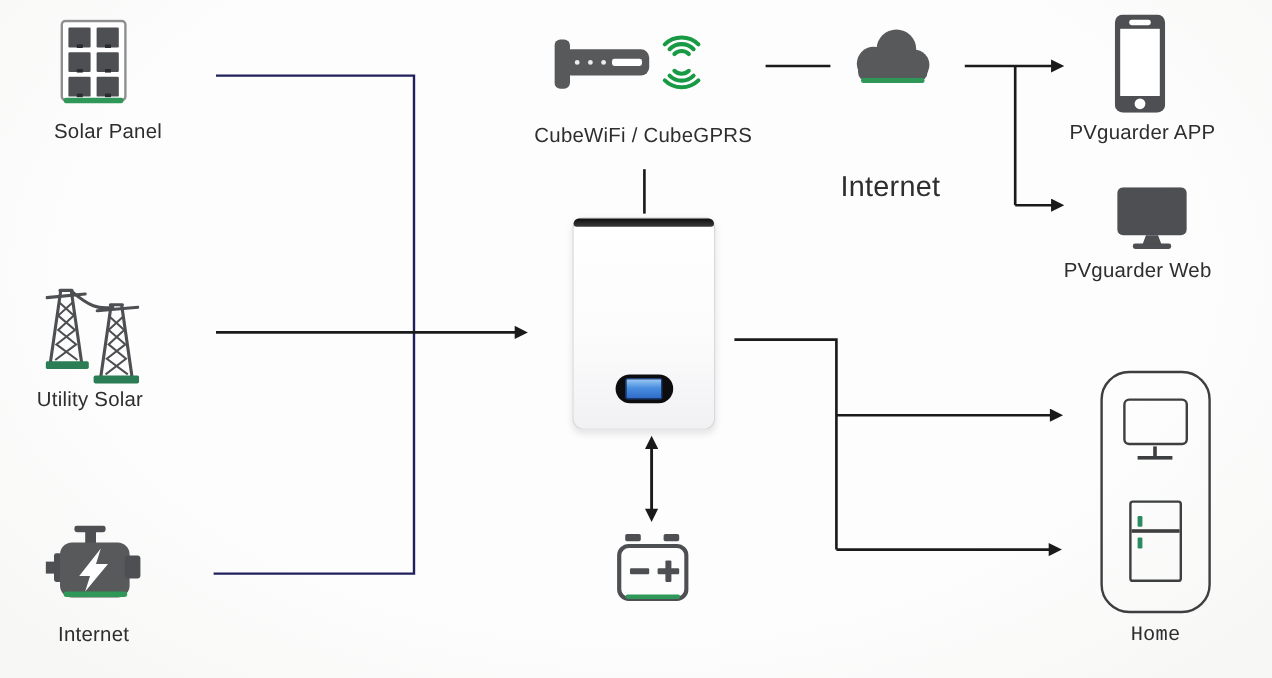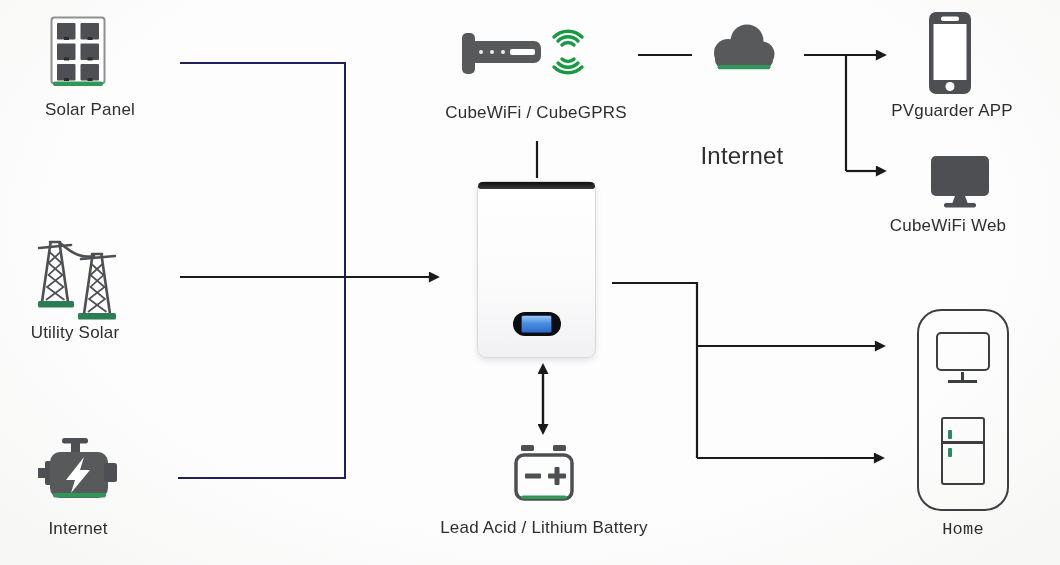--- a/index.html
+++ b/index.html
@@ -169,39 +169,38 @@
     <rect x="4.5" y="12" width="33" height="56" fill="#ffffff"></rect>
     <circle cx="21" cy="74.5" r="4.5" fill="#ffffff"></circle>
   </svg>
   <div class="node-label" style="left:952px;top:101px;">PVguarder APP</div>
 
   <svg class="icon" style="left:931px;top:156px;" width="58" height="54" viewBox="0 0 58 54">
     <rect x="0" y="0" width="58" height="40" rx="5" fill="#4e4f52"></rect>
     <polygon points="24,40 34,40 37,48 21,48" fill="#4e4f52"></polygon>
     <rect x="13" y="47" width="32" height="4.5" rx="2" fill="#4e4f52"></rect>
   </svg>
-  <div class="node-label" style="left:948px;top:216px;">CubeWiFi Web</div>
+  <div class="node-label" style="left:948px;top:216px;">PVguarder Web</div>
 
   <div class="inverter">
     <div class="inverter-top"></div>
     <div class="inverter-display">
       <div class="inverter-lcd"></div>
     </div>
   </div>
 
   <svg class="icon" style="left:514px;top:445px;" width="60" height="58" viewBox="0 0 60 58">
     <rect x="7" y="0" width="13" height="6" rx="1.5" fill="#4e4f52"></rect>
     <rect x="39" y="0" width="13" height="6" rx="1.5" fill="#4e4f52"></rect>
     <rect x="2" y="10" width="56" height="44" rx="8" fill="#fdfdfd" stroke="#4e4f52" stroke-width="3.5"></rect>
     <path d="M9,52.3 H51" stroke="#2f9858" stroke-width="3.6" stroke-linecap="round" fill="none"></path>
     <rect x="11" y="28.5" width="16" height="5" rx="1" fill="#4e4f52"></rect>
     <rect x="34" y="28.5" width="18" height="5" rx="1" fill="#4e4f52"></rect>
     <rect x="40.5" y="22" width="5" height="18" rx="1" fill="#4e4f52"></rect>
   </svg>
-  <div class="node-label" style="left:544px;top:518px;">Lead Acid / Lithium Battery</div>
 
   <div class="home-box">
     <div class="home-tv"></div>
     <div class="home-tv-stem"></div>
     <div class="home-tv-base"></div>
     <div class="home-fridge">
       <div class="home-fridge-divider"></div>
       <div class="home-fridge-handle handle-top"></div>
       <div class="home-fridge-handle handle-bottom"></div>
     </div>

